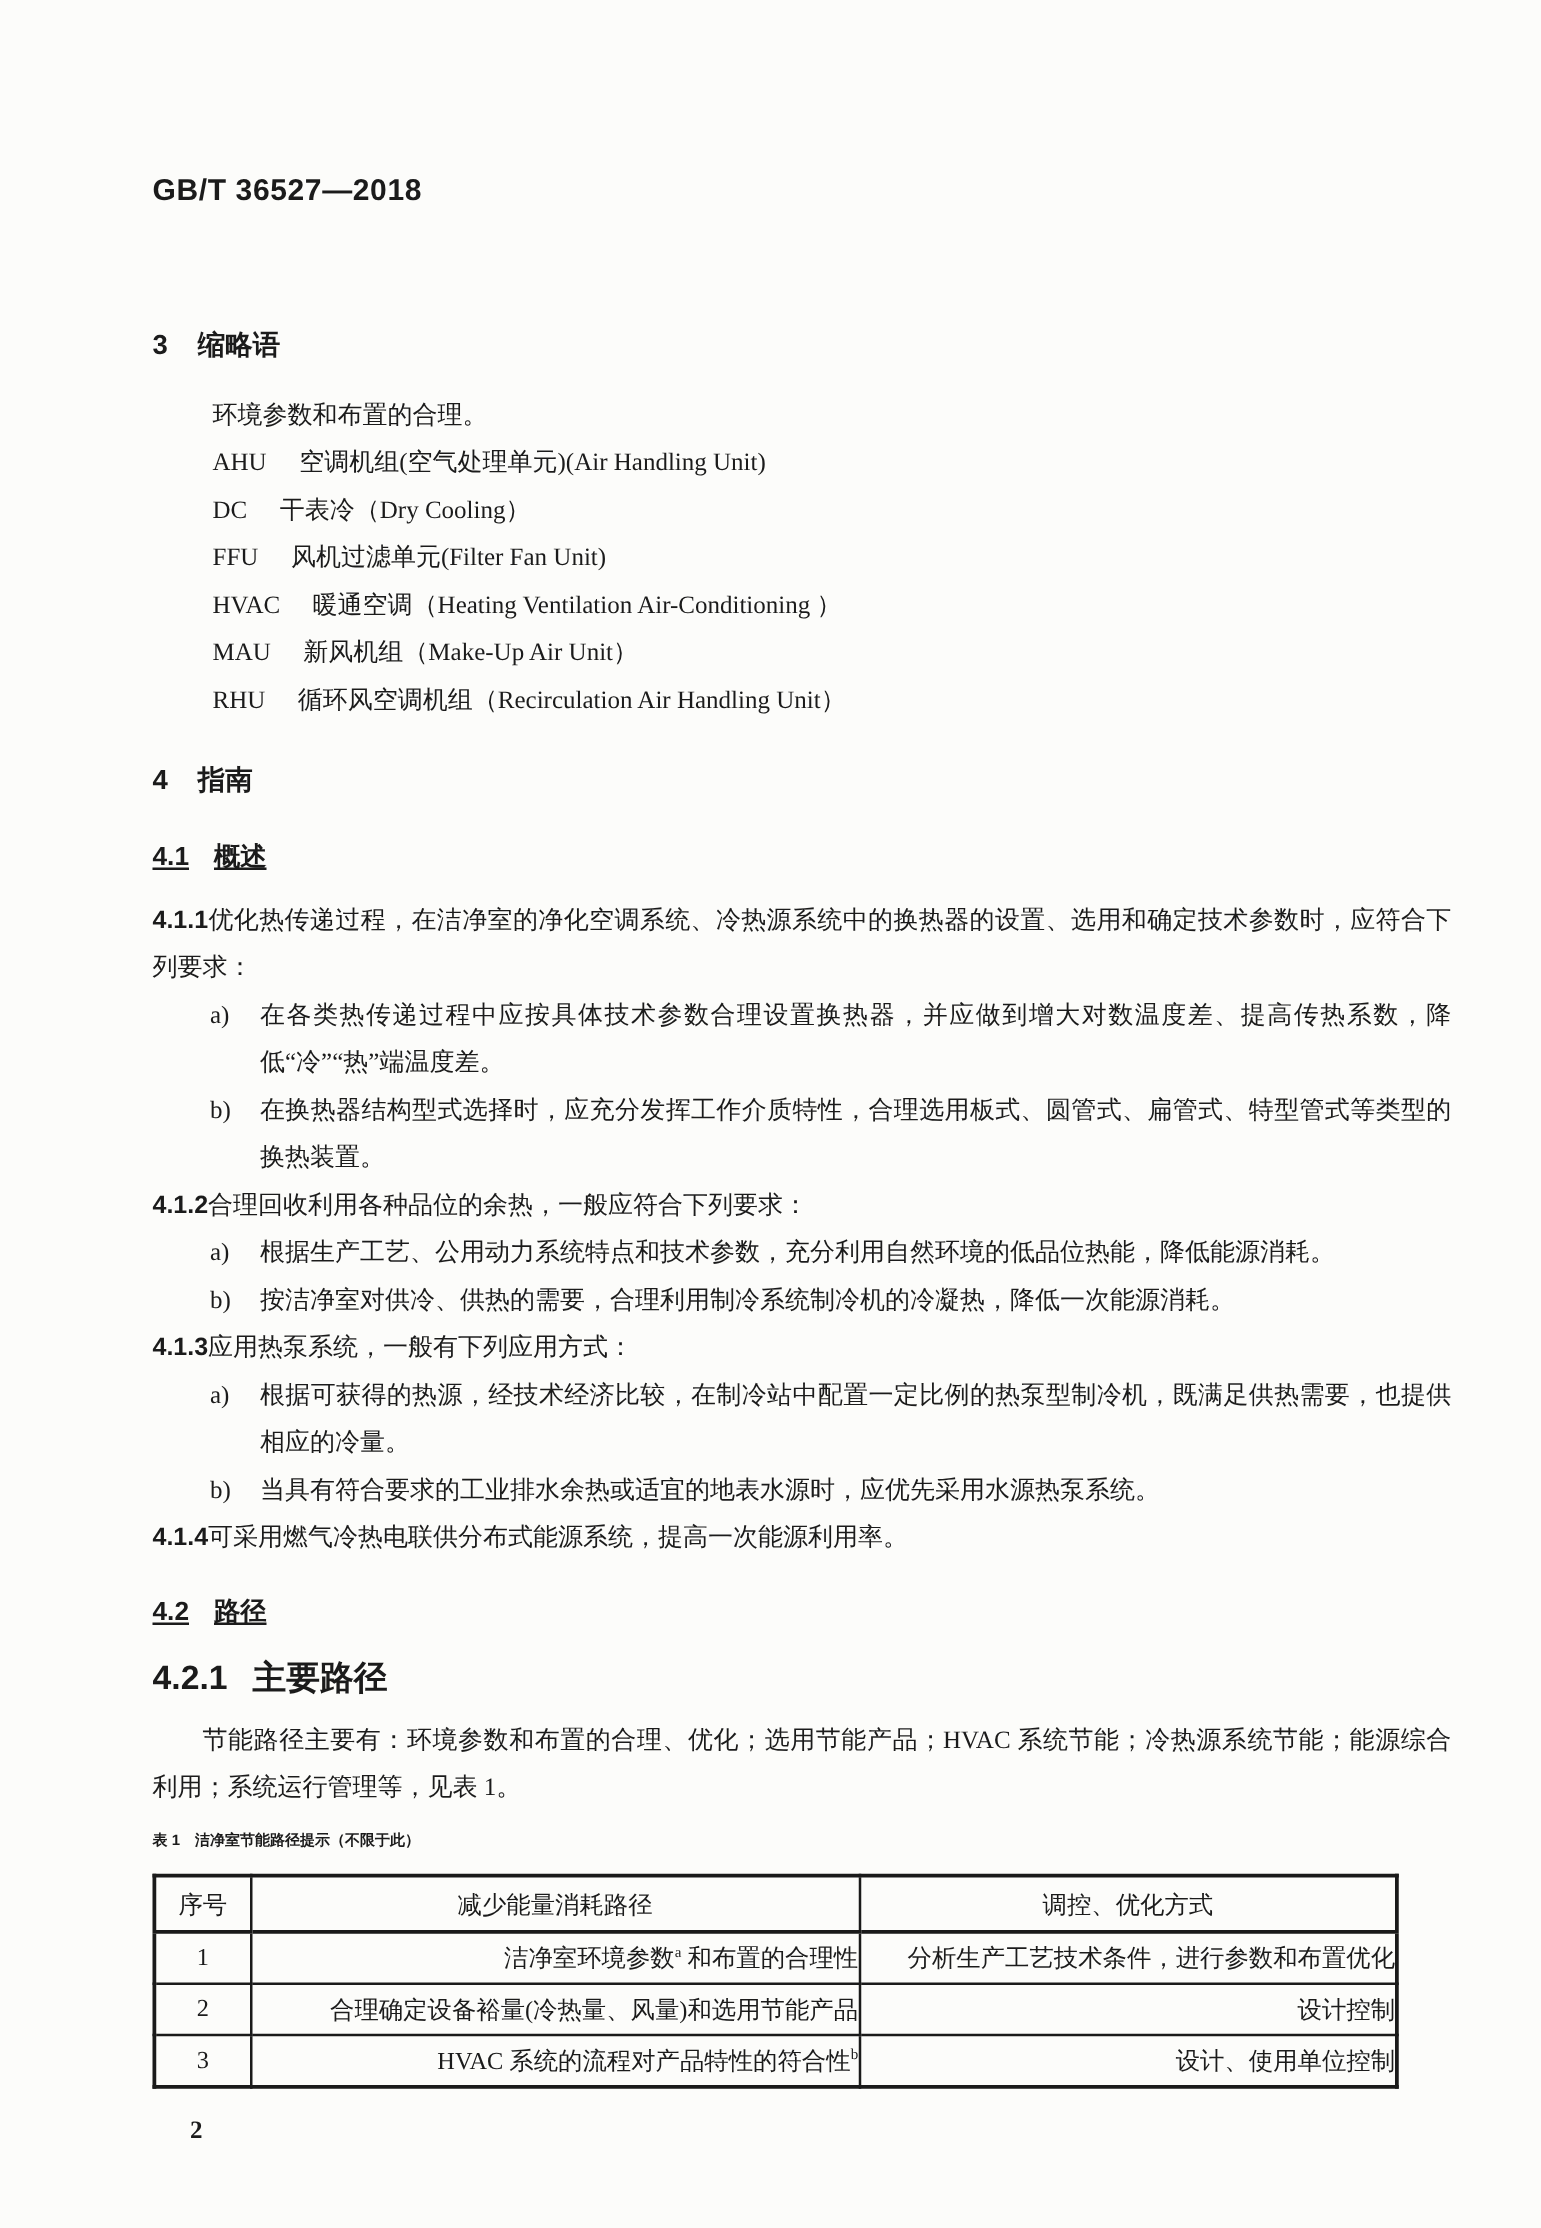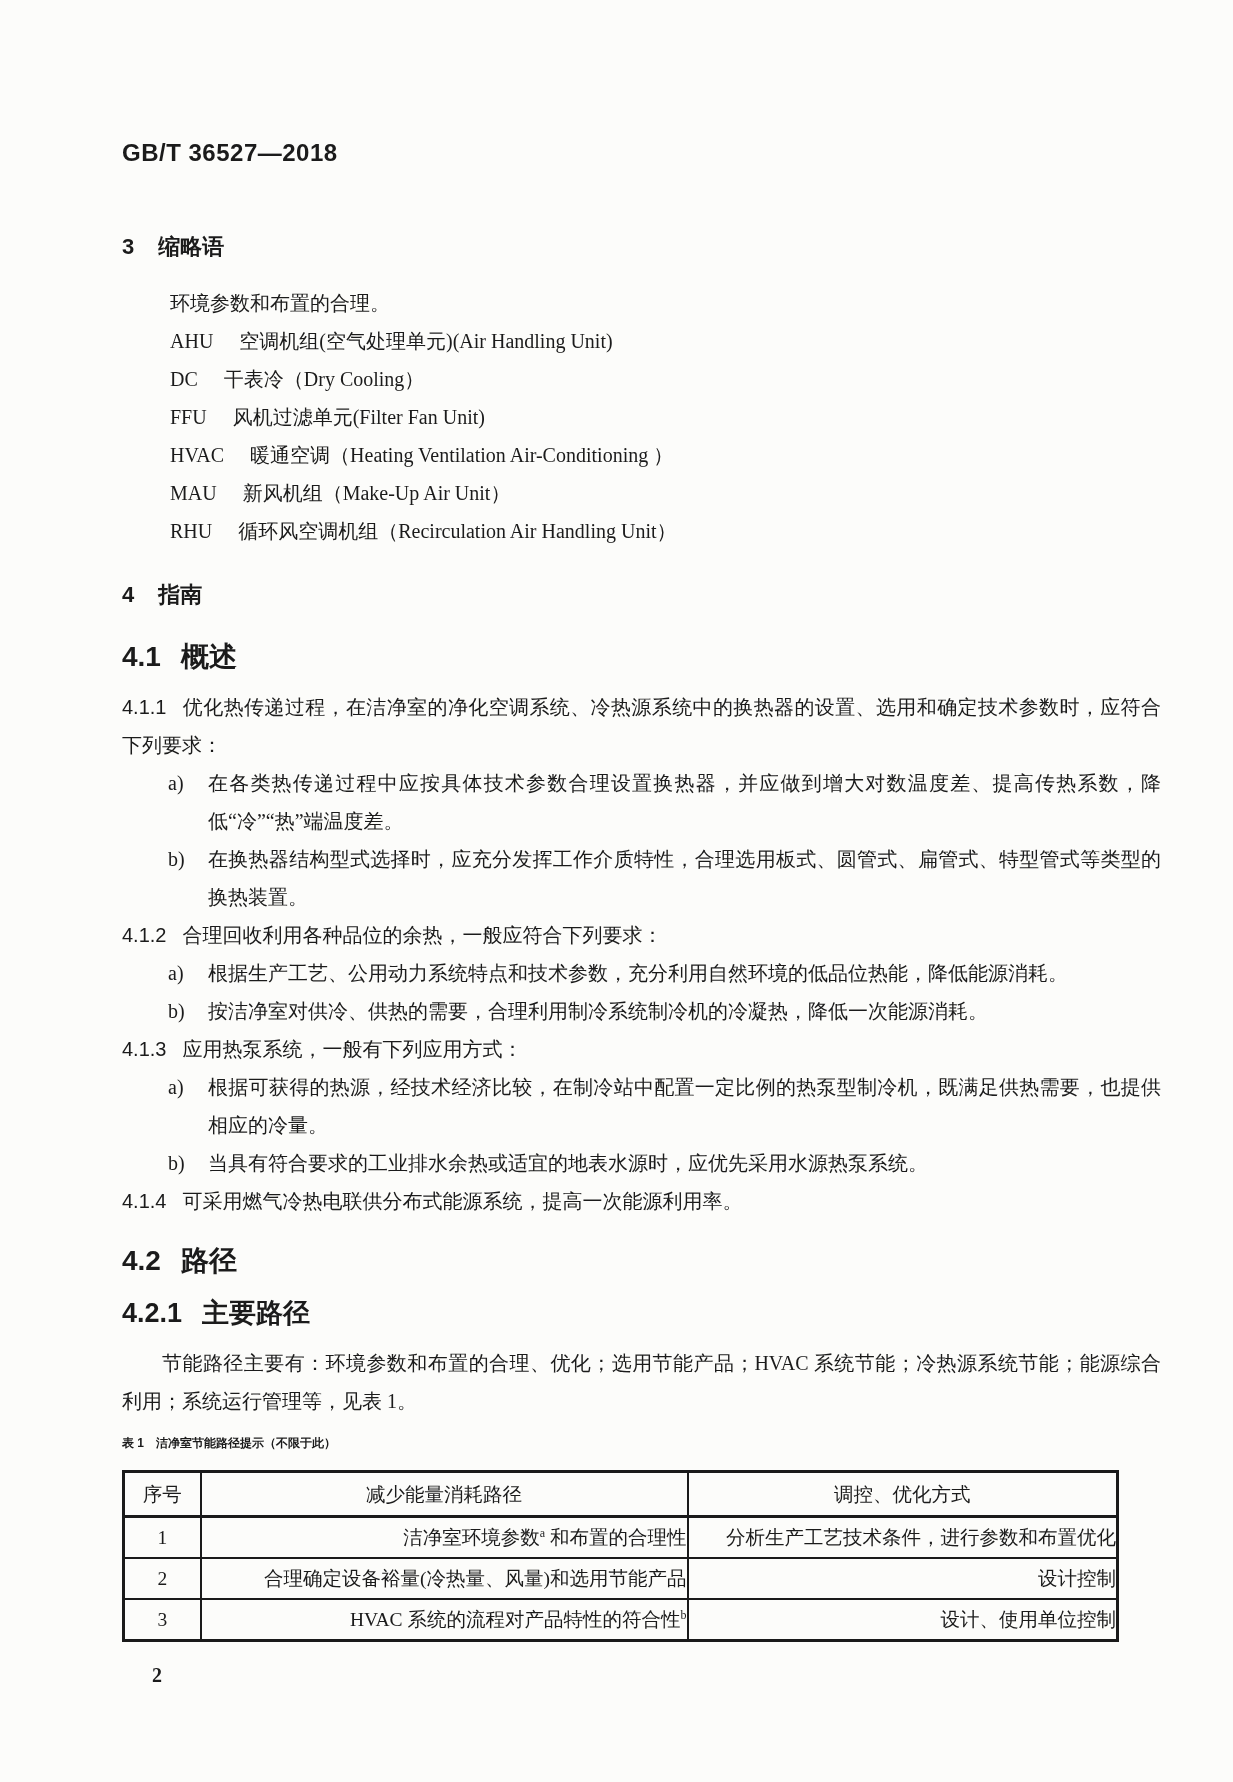--- a/index.html
+++ b/index.html
@@ -23,41 +23,41 @@
     font-size: 24px;
     letter-spacing: 0.5px;
     line-height: 30px;
   }
   
   .h-lvl1, .h-lvl2, .h-lvl3 {
     font-family: "Liberation Sans", sans-serif;
     font-weight: bold;
     margin: 0;
   }
-  .h-lvl1 { font-size: 22px; line-height: 30px; margin-top: 64px; }
+  .h-lvl1 { font-size: 22px; line-height: 30px; margin-top: 93px; }
   .h-lvl1.sec4 { margin-top: 30px; }
-  .h-lvl2 { font-size: 28px; line-height: 30px; margin-top: 32px; }
+  .h-lvl2 { font-size: 21px; line-height: 30px; margin-top: 32px; text-decoration: underline; }
   .h-lvl3 { font-size: 27px; line-height: 30px; margin-top: 22px; }
   .hnum { margin-right: 24px; }
   .hnum2 { margin-right: 20px; }
 
   .body-text { font-size: 20px; line-height: 38px; }
 
   .intro {
     margin: 22px 0 0 48px;
   }
   .abbr-row { margin-left: 48px; }
   .abbr-code { margin-right: 26px; }
 
   .clause { margin: 0; text-align: justify; }
   .clause.first { margin-top: 16px; }
   .cnum {
     font-family: "Liberation Sans", sans-serif;
-    font-weight: normal;
-    margin-right: 16px;
+    font-weight: bold;
+    margin-right: 0;
   }
   .li { display: flex; margin-left: 46px; }
   .li-label { flex: none; width: 40px; }
   .li-text { flex: 1; display: block; text-align: justify; }
 
   .para-indent {
     margin: 16px 0 0 0;
     text-align: justify;
     text-indent: 2em;
   }

